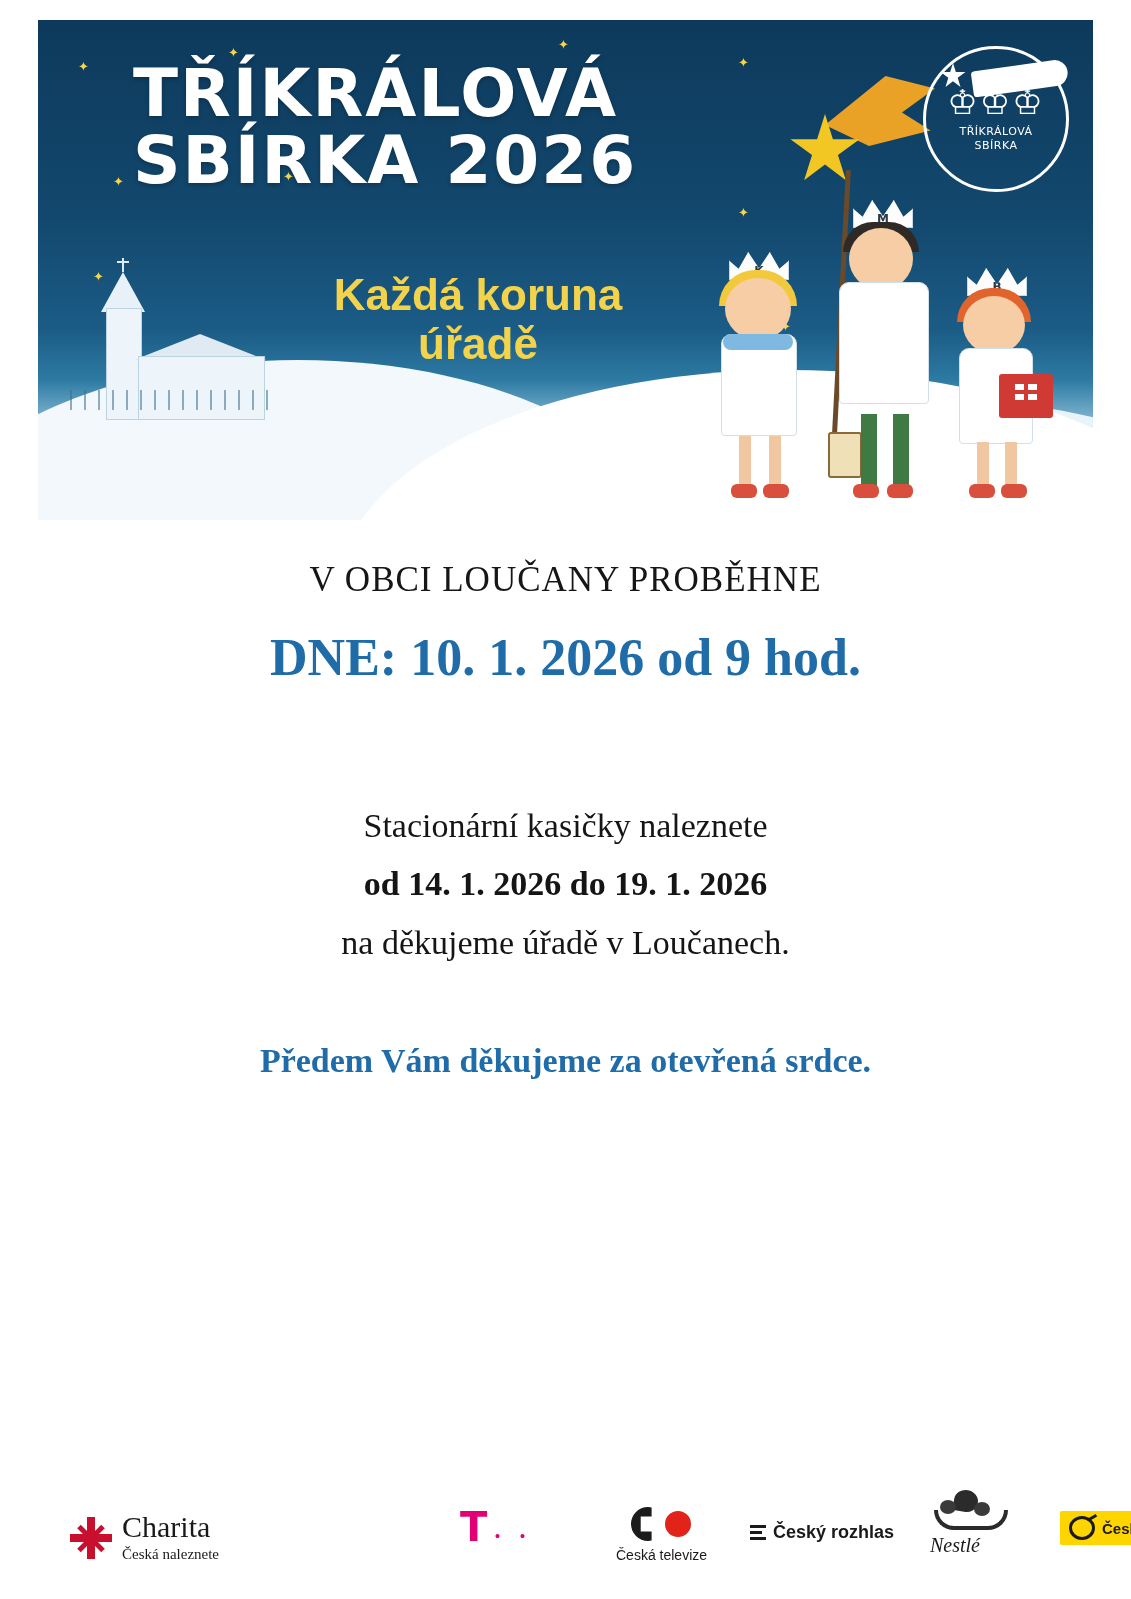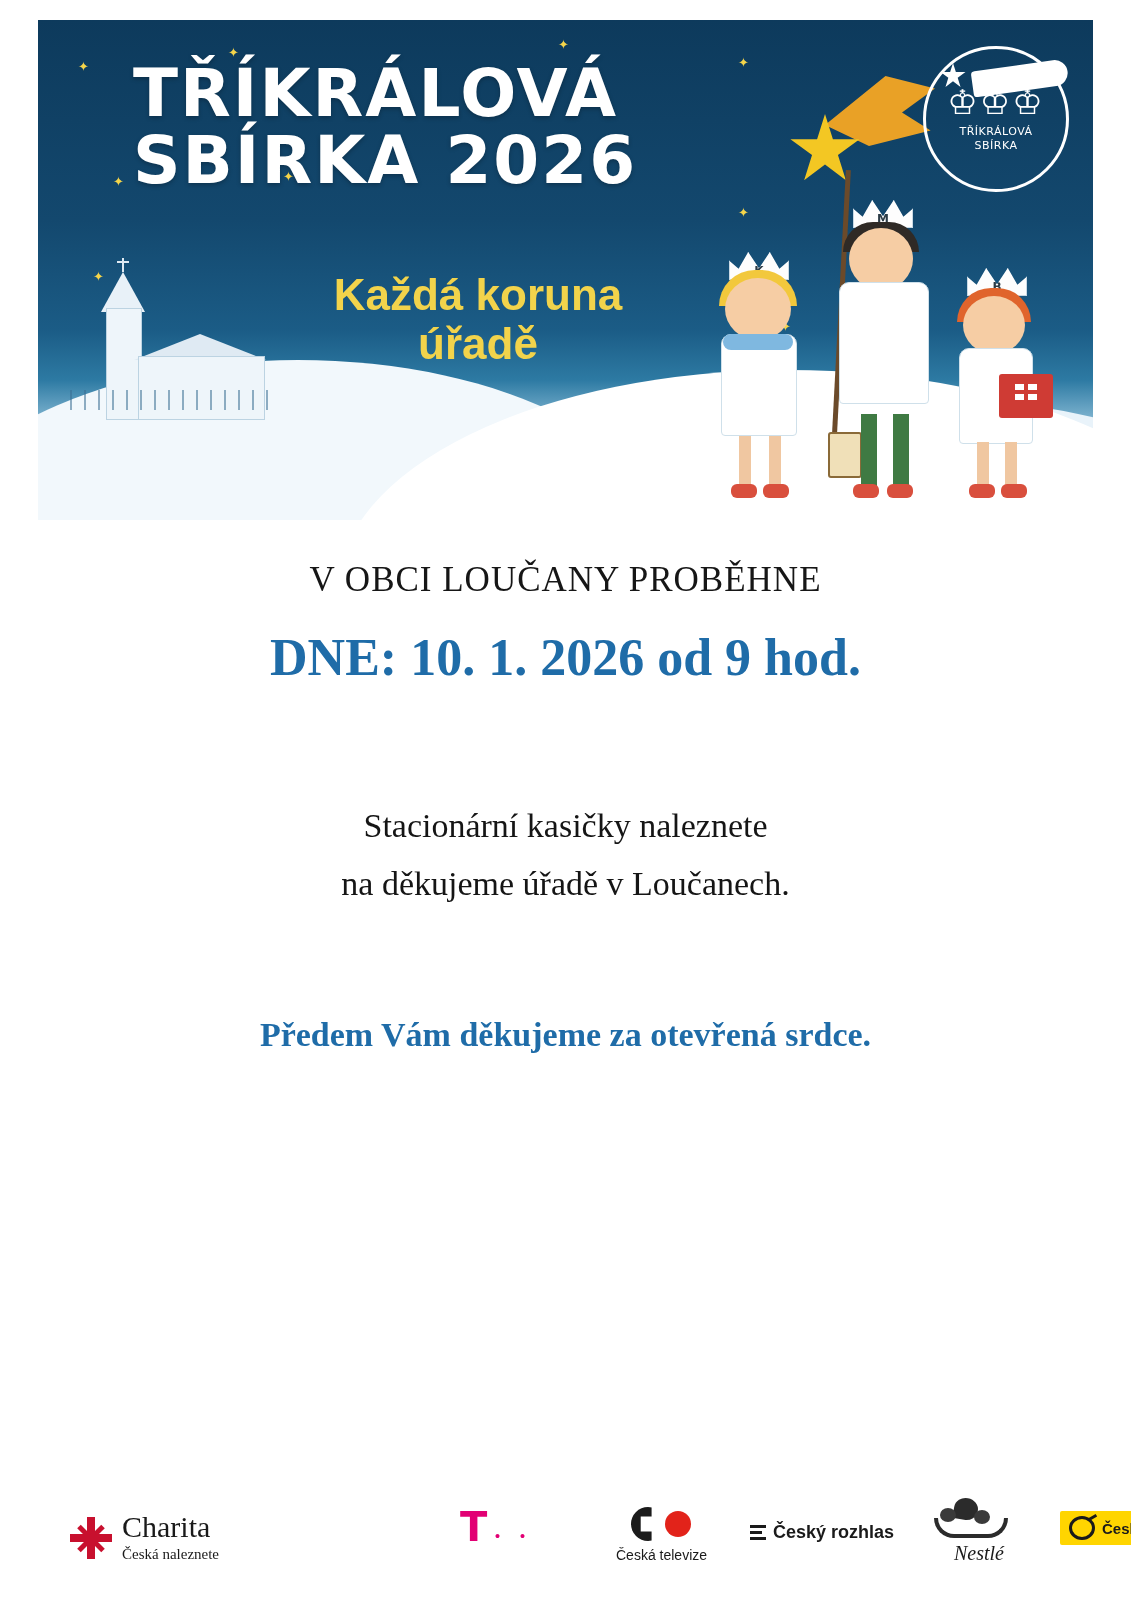--- a/index.html
+++ b/index.html
@@ -217,21 +217,21 @@
     font-family: "Liberation Serif", serif;
   }
   .line-2 {
     margin-top: 28px;
     font-size: 52px; font-weight: bold; color: #1f6ca8;
     font-family: "Liberation Serif", serif;
   }
   .para { margin-top: 110px; font-size: 34px; line-height: 1.72; color: #151515; }
   .para .bold { font-weight: bold; }
   .thanks {
-    margin-top: 102px; font-size: 34px; font-weight: bold; color: #1f6ca8;
+    margin-top: 70px; font-size: 34px; font-weight: bold; color: #1f6ca8;
   }
 
   
   .footer {
     position: absolute; left: 60px; right: 50px; bottom: 30px; height: 90px;
   }
   .f-item { position: absolute; bottom: 10px; display: flex; align-items: center; }
 
   .charita { left: 10px; bottom: 6px; }
   .charita .cross-logo {
@@ -257,21 +257,21 @@
                     clip-path: polygon(0 0, 62% 0, 62% 28%, 30% 28%, 30% 72%, 62% 72%, 62% 100%, 0 100%); }
   .ct .ct-mark .d { position:absolute; left:34px; top:4px; width:26px; height:26px; border-radius:50%; background:#e2231a; }
   .ct .ct-label { font-size: 14px; font-family:"Liberation Sans", sans-serif; color:#1a1a1a; }
 
   .rozhlas { left: 690px; bottom: 26px; }
   .rozhlas .bars { margin-right:7px; display:flex; flex-direction:column; justify-content:center; gap:3px; }
   .rozhlas .bars i { display:block; width: 16px; height: 3px; background:#1a1a1a; }
   .rozhlas .bars i:nth-child(2){ width: 12px; }
   .rozhlas .r-text { font-size: 18px; font-family:"Liberation Sans", sans-serif; font-weight:bold; color:#1a1a1a; }
 
-  .nestle { left: 870px; bottom: 4px; text-align:right; }
+  .nestle { left: 870px; bottom: 12px; text-align:left; }
   .nestle .nest {
     width: 74px; height: 44px; margin: 0 auto; position: relative;
   }
   .nestle .nest .bird { position:absolute; left: 24px; top: 2px; width: 24px; height: 22px; border-radius: 50% 50% 50% 0; background:#2b2b2b; transform: rotate(10deg); }
   .nestle .nest .bird2 { position:absolute; left: 10px; top: 12px; width: 16px; height: 14px; border-radius:50%; background:#3a3a3a; }
   .nestle .nest .bird3 { position:absolute; left: 44px; top: 14px; width: 16px; height: 14px; border-radius:50%; background:#3a3a3a; }
   .nestle .nest .nestbase { position:absolute; left: 4px; bottom: 2px; width: 66px; height: 16px; border-radius: 0 0 40px 40px; border-bottom: 4px solid #2b2b2b; border-left:4px solid #2b2b2b; border-right:4px solid #2b2b2b; }
   .nestle .n-label { font-size: 20px; font-family:"Liberation Serif", serif; font-style: italic; color:#1a1a1a; margin-top:2px; }
 
   .posta { left: 1000px; bottom: 24px; }
@@ -405,20 +405,21 @@
     </div>
   </div>
 </div>
 
 <div class="body-text">
   <div class="line-1">V OBCI  LOUČANY PROBĚHNE</div>
   <div class="line-2">DNE: 10. 1. 2026 od 9 hod.</div>
 
   <div class="para">
     <div>Stacionární kasičky naleznete</div>
+    <div class="bold">od 14. 1. 2026 do 19. 1. 2026</div>
     <div>na děkujeme úřadě v Loučanech.</div>
   </div>
 
   <div class="thanks">Předem Vám děkujeme za otevřená srdce.</div>
 </div>
 
 <div class="footer">
 
   <div class="f-item charita">
     <div class="cross-logo">

